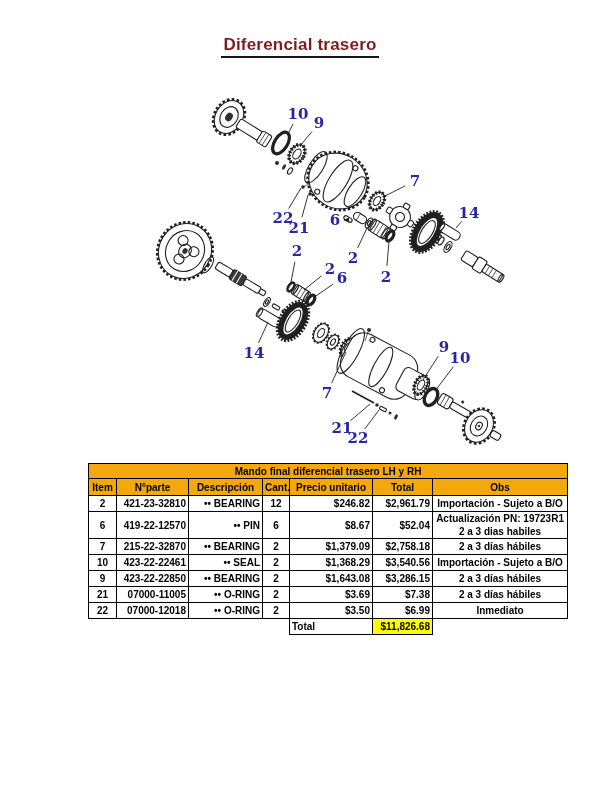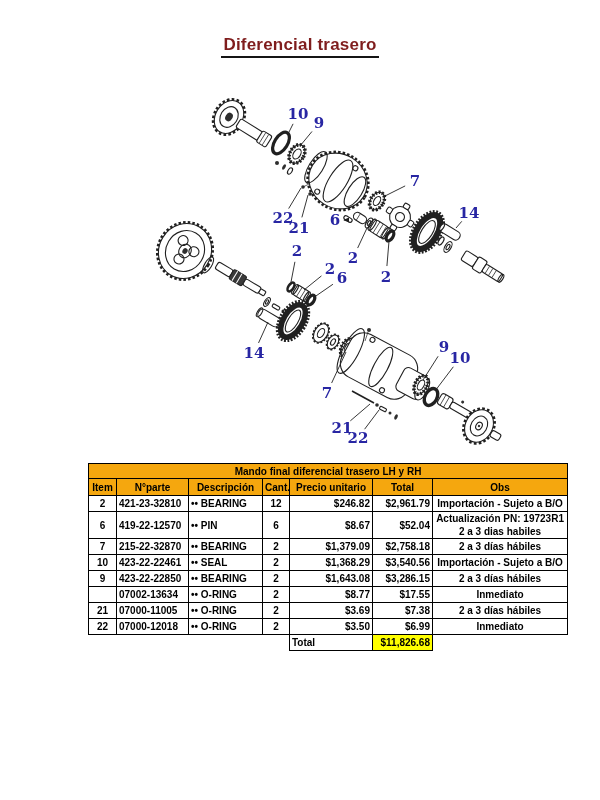--- a/index.html
+++ b/index.html
@@ -37,21 +37,21 @@
   table.parts th,table.parts td{
     border:1px solid #000;font-size:10px;font-weight:700;
     padding:0 2px;line-height:13px;overflow:hidden;
   }
   tr.cap th{
     background:var(--table-gold,#F5A70E);height:14px;text-align:center;font-size:10px;
   }
   tr.heads th{background:var(--table-gold,#F5A70E);height:16px;text-align:center;}
   tbody tr{height:16px;background:#fff;}
   .c-item,.c-qty{text-align:center;}
-  .c-part,.c-desc{text-align:left;font-weight:700;}
+  .c-part,.c-desc{text-align:right;font-weight:700;}
   .c-unit,.c-total{text-align:right;padding-right:3px;}
   .c-obs{text-align:center;padding-left:3px;white-space:pre-line;}
   tr.totalrow{height:16px;}
   tr.totalrow td.nb{border:none;background:transparent;}
   td.tlab{text-align:left;padding-left:3px;font-weight:700;background:#fff;}
   td.tval{
     text-align:right;padding-right:3px;font-weight:700;
     background:var(--total-yellow,#FFFF00);
   }
 </style>
@@ -424,29 +424,20 @@
       <tr>
         <td class="c-item">9</td>
         <td class="c-part">423-22-22850</td>
         <td class="c-desc">•• BEARING</td>
         <td class="c-qty">2</td>
         <td class="c-unit">$1,643.08</td>
         <td class="c-total">$3,286.15</td>
         <td class="c-obs">2 a 3 días hábiles</td>
       </tr>
       <tr>
-        <td class="c-item"></td>
-        <td class="c-part">07002-13634</td>
-        <td class="c-desc">•• O-RING</td>
-        <td class="c-qty">2</td>
-        <td class="c-unit">$8.77</td>
-        <td class="c-total">$17.55</td>
-        <td class="c-obs">Inmediato</td>
-      </tr>
-      <tr>
         <td class="c-item">21</td>
         <td class="c-part">07000-11005</td>
         <td class="c-desc">•• O-RING</td>
         <td class="c-qty">2</td>
         <td class="c-unit">$3.69</td>
         <td class="c-total">$7.38</td>
         <td class="c-obs">2 a 3 días hábiles</td>
       </tr>
       <tr>
         <td class="c-item">22</td>

